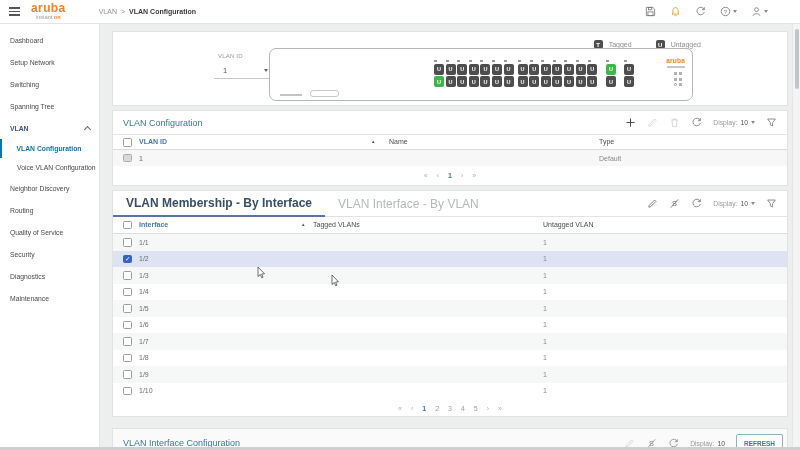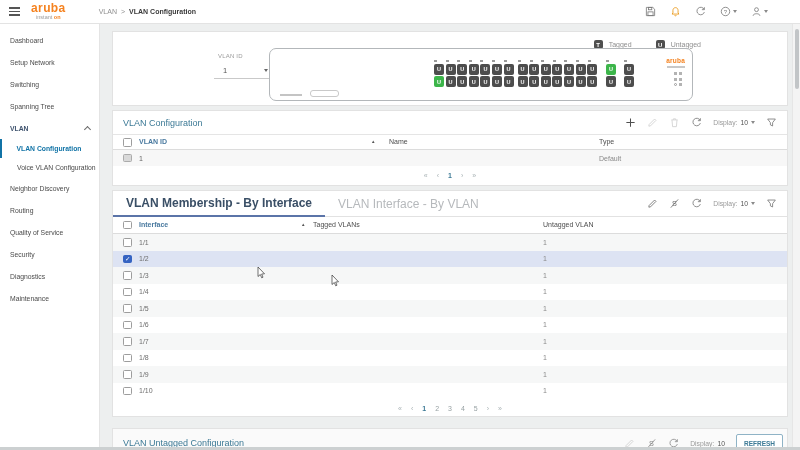--- a/index.html
+++ b/index.html
@@ -481,21 +481,21 @@
     </div>
     <svg class="cursor" style="left:144px;top:76px;" width="9" height="12" viewBox="0 0 9 12">
       <path d="M1 0 L1 9.5 L3.3 7.5 L4.7 10.8 L6 10.2 L4.6 7 L7.5 6.8 Z" fill="#fff" stroke="#333" stroke-width="0.7"></path>
     </svg>
     <svg class="cursor" style="left:218px;top:84px;" width="9" height="12" viewBox="0 0 9 12">
       <path d="M1 0 L1 9.5 L3.3 7.5 L4.7 10.8 L6 10.2 L4.6 7 L7.5 6.8 Z" fill="#fff" stroke="#333" stroke-width="0.7"></path>
     </svg>
   </div>
 
   <div class="card" id="card-if">
-    <span class="ctitle">VLAN Untagged Configuration</span>
+    <span class="ctitle">VLAN Interface Configuration</span>
     <div class="tbar">
       <span class="tico">
         <svg width="11" height="11" viewBox="0 0 12 12">
             <path d="M2 10 L2.3 8.2 L8.3 2.2 L9.8 3.7 L3.8 9.7 Z" fill="none" stroke="#cfcfcf" stroke-width="0.9"></path>
           </svg>
       </span>
       <span class="tico">
         <svg width="11" height="11" viewBox="0 0 12 12">
             <text x="6" y="9" font-size="8" text-anchor="middle" fill="#8a8a8a">S</text>
             <path d="M2 10.5 L10 1.5" stroke="#8a8a8a" stroke-width="0.9"></path>

